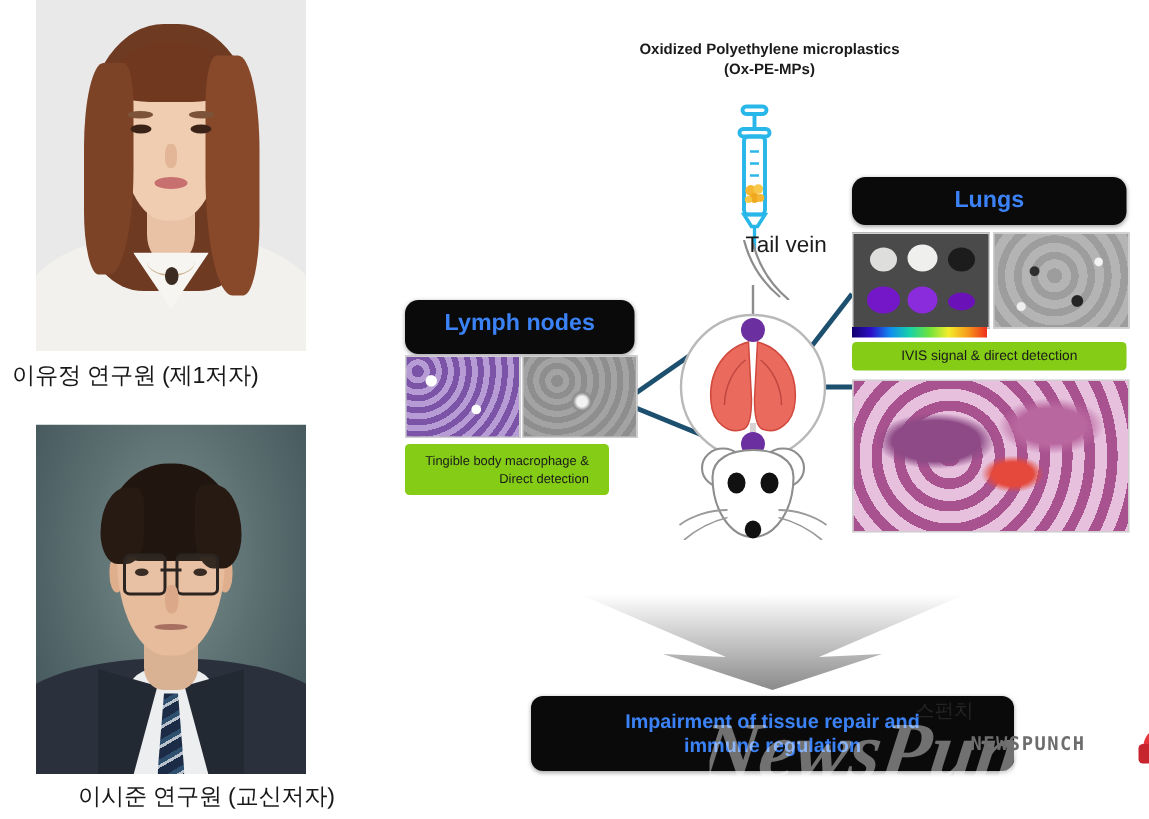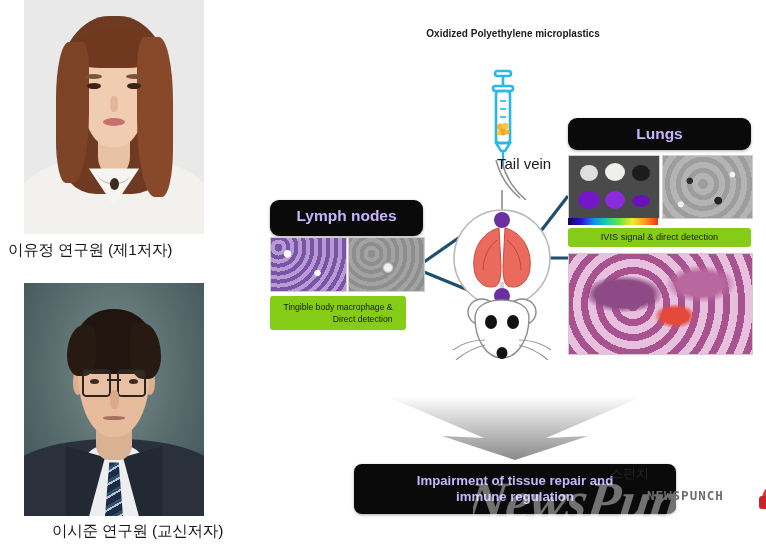--- a/index.html
+++ b/index.html
@@ -108,21 +108,21 @@
 
   
   .connectors{position:absolute;left:0;top:0;width:508px;height:546px;
       pointer-events:none;}
 
   
   .mouse{position:absolute;left:181px;top:190px;width:130px;height:170px;}
 
   
   .blackbox{position:absolute;background:#0a0a0a;border-radius:9px;
-      color:#c4b5fd;font-weight:bold;text-align:center;
+      color:#3b82f6;font-weight:bold;text-align:center;
       box-shadow:0 1px 3px rgba(0,0,0,.35);}
   #lymph-title{left:12px;top:200px;width:153px;height:36px;
       line-height:31px;font-size:15.5px;}
   #lungs-title{left:310px;top:118px;width:183px;height:32px;
       line-height:32px;font-size:15.5px;}
 
   .graybox{position:absolute;background:#84cc16;border-radius:3px;
       color:#1a1a1a;font-weight:normal;text-align:right;font-size:8.6px;
       line-height:12.5px;display:flex;align-items:center;
       justify-content:center;}
@@ -236,20 +236,21 @@
     <div class="ph2-mouth"></div>
   </div>
 
   <div class="caption" id="caption-2">이시준 연구원 (교신저자)</div>
 </div>
 
 <div id="figure-panel">
 
   <div class="fig-title">
     <div>Oxidized Polyethylene microplastics</div>
+    <div>(Ox-PE-MPs)</div>
   </div>
 
   <svg class="connectors" viewBox="0 0 508 546">
     <g stroke="#1d4f6e" stroke-width="3.2" fill="none">
       <line x1="166" y1="262" x2="232" y2="216"></line>
       <line x1="166" y1="272" x2="232" y2="299"></line>
       <line x1="262" y1="258" x2="310" y2="258"></line>
       <line x1="262" y1="258" x2="310" y2="196"></line>
     </g>
   </svg>

